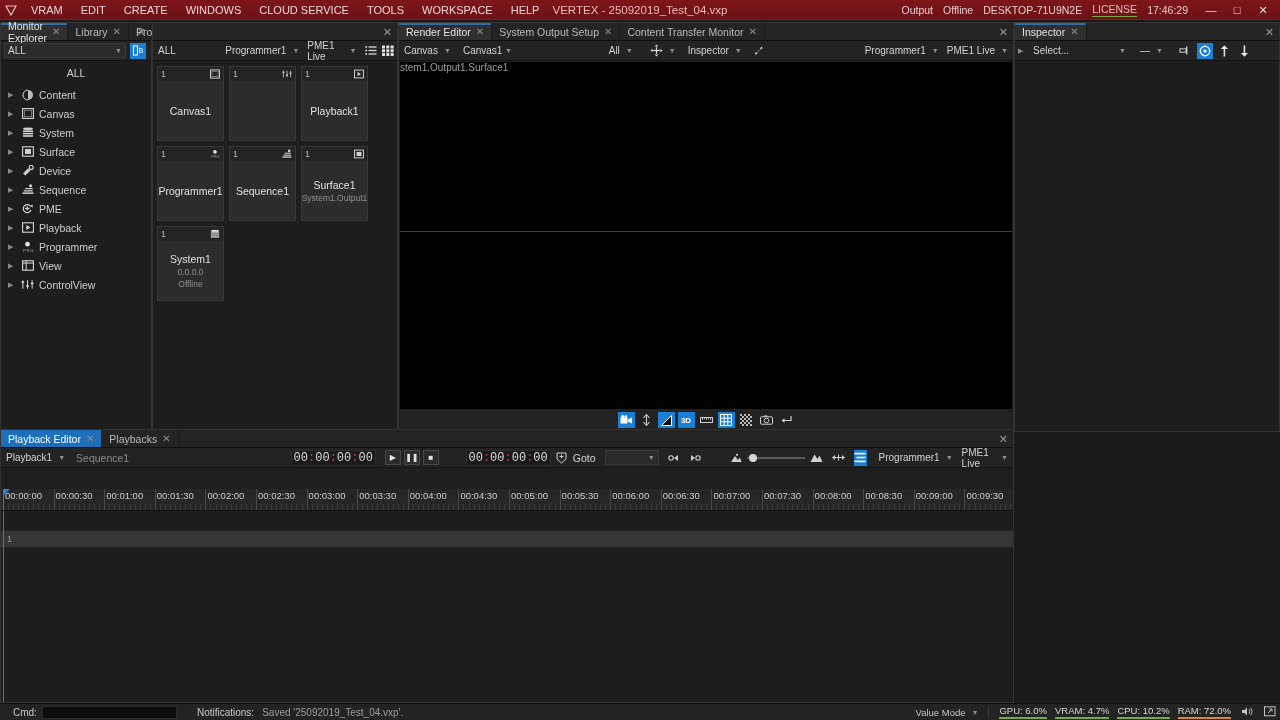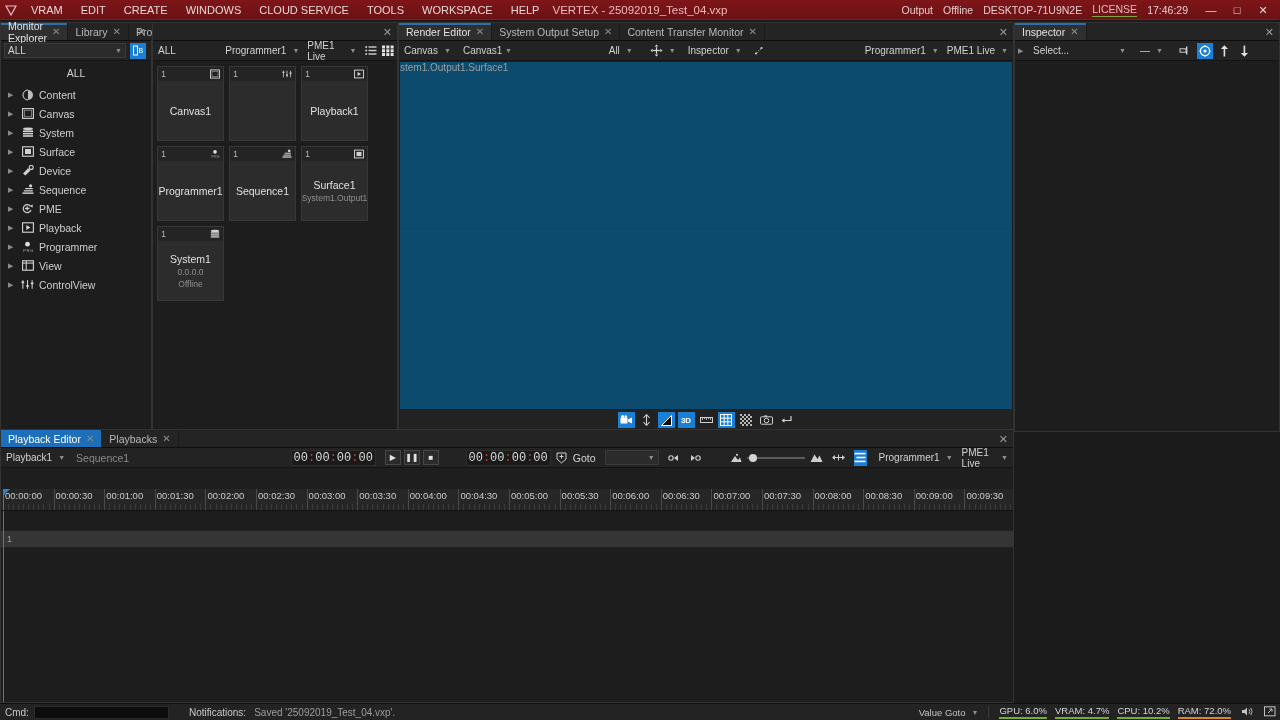--- a/index.html
+++ b/index.html
@@ -102,21 +102,21 @@
     height:14px; background:#242424; display:flex; align-items:center;
     justify-content:space-between; padding:0 3px; font-size:9px; color:#b5b5b5;
   }
   .card-ico { width:11px; height:11px; display:flex; align-items:center; justify-content:center; color:#d8d8d8;}
   .card-body { flex:1; display:flex; flex-direction:column; align-items:center; justify-content:center; gap:2px; padding:2px;}
   .card-title { font-size:10.5px; color:#e0e0e0; text-align:center; line-height:12px; }
   .card-sub { font-size:8.5px; color:#8f8f8f; text-align:center; line-height:10px;}
 
   
   #renderEditor { left:398px; top:22px; width:616px; height:410px; }
-  .re-stage { position:absolute; left:1px; top:39px; right:1px; bottom:22px; background:#0c4a6e; overflow:hidden; }
+  .re-stage { position:absolute; left:1px; top:39px; right:1px; bottom:22px; background:#000000; overflow:hidden; }
   .re-label { position:absolute; left:0; top:0; font-size:10px; color:#9d9d9d; white-space:nowrap; }
   .re-redline { position:absolute; left:0; right:0; top:169px; height:1px; background:#7e2430; }
   .re-bottombar {
     position:absolute; left:1px; right:1px; bottom:0; height:22px; background:#222;
     display:flex; align-items:center; justify-content:center; gap:3px;
   }
   .re-bottombar .ibtn { width:17px; height:16px; }
 
   
   #inspector { left:1014px; top:22px; width:266px; height:410px; }
@@ -152,21 +152,21 @@
 
   
   #rightLower { left:1014px; top:429px; width:266px; height:274px; background:#1b1b1b; border:none; }
 
   
   .statusbar {
     position:absolute; left:0; bottom:0; width:1280px; height:17px;
     background:#232323; border-top:1px solid #0f0f0f;
     display:flex; align-items:center; font-size:10px; color:#bdbdbd;
   }
-  .cmd-label { padding-left:5px; color:#c8c8c8; }
+  .cmd-label { padding-left:13px; color:#c8c8c8; }
   .cmd-input { width:135px; height:13px; background:#0d0d0d; border:1px solid #2b2b2b; margin-left:5px; }
   .notif-label { margin-left:20px; color:#c8c8c8; }
   .notif-text { margin-left:8px; color:#9d9d9d; }
   .status-right { margin-left:auto; display:flex; align-items:center; gap:10px; padding-right:4px; }
   .meter { display:flex; flex-direction:column; gap:1px; }
   .meter .mt { font-size:9.5px; color:#d6d6d6; }
   .meter .mbar { height:2px; background:#7aa83c; }
   .meter.warn .mbar { background:#d08a2a; }
   .vm-combo { display:flex; align-items:center; gap:6px; font-size:9.5px; color:#c4c4c4; }
   .sb-ico { color:#c4c4c4; font-size:11px; }
@@ -1123,21 +1123,21 @@
 
   <div id="rightLower"></div>
 
   <div class="statusbar">
     <span class="cmd-label">Cmd:</span>
     <span class="cmd-input"></span>
     <span class="notif-label">Notifications:</span>
     <span class="notif-text">Saved '25092019_Test_04.vxp'.</span>
     <span class="status-right">
       <span class="vm-combo">
-        <span>Value Goto</span>
+        <span>Value Mode</span>
         <span class="car" style="color:#8d8d8d;font-size:7px;">▼</span>
       </span>
       <span class="hr-sep"></span>
       <span id="meters" style="display:flex;gap:8px;">
           <span class="meter">
             <span class="mt">GPU: 6.0%</span>
             <span class="mbar" style="background: rgb(122, 168, 60);"></span>
           </span>
           <span class="meter">
             <span class="mt">VRAM: 4.7%</span>

